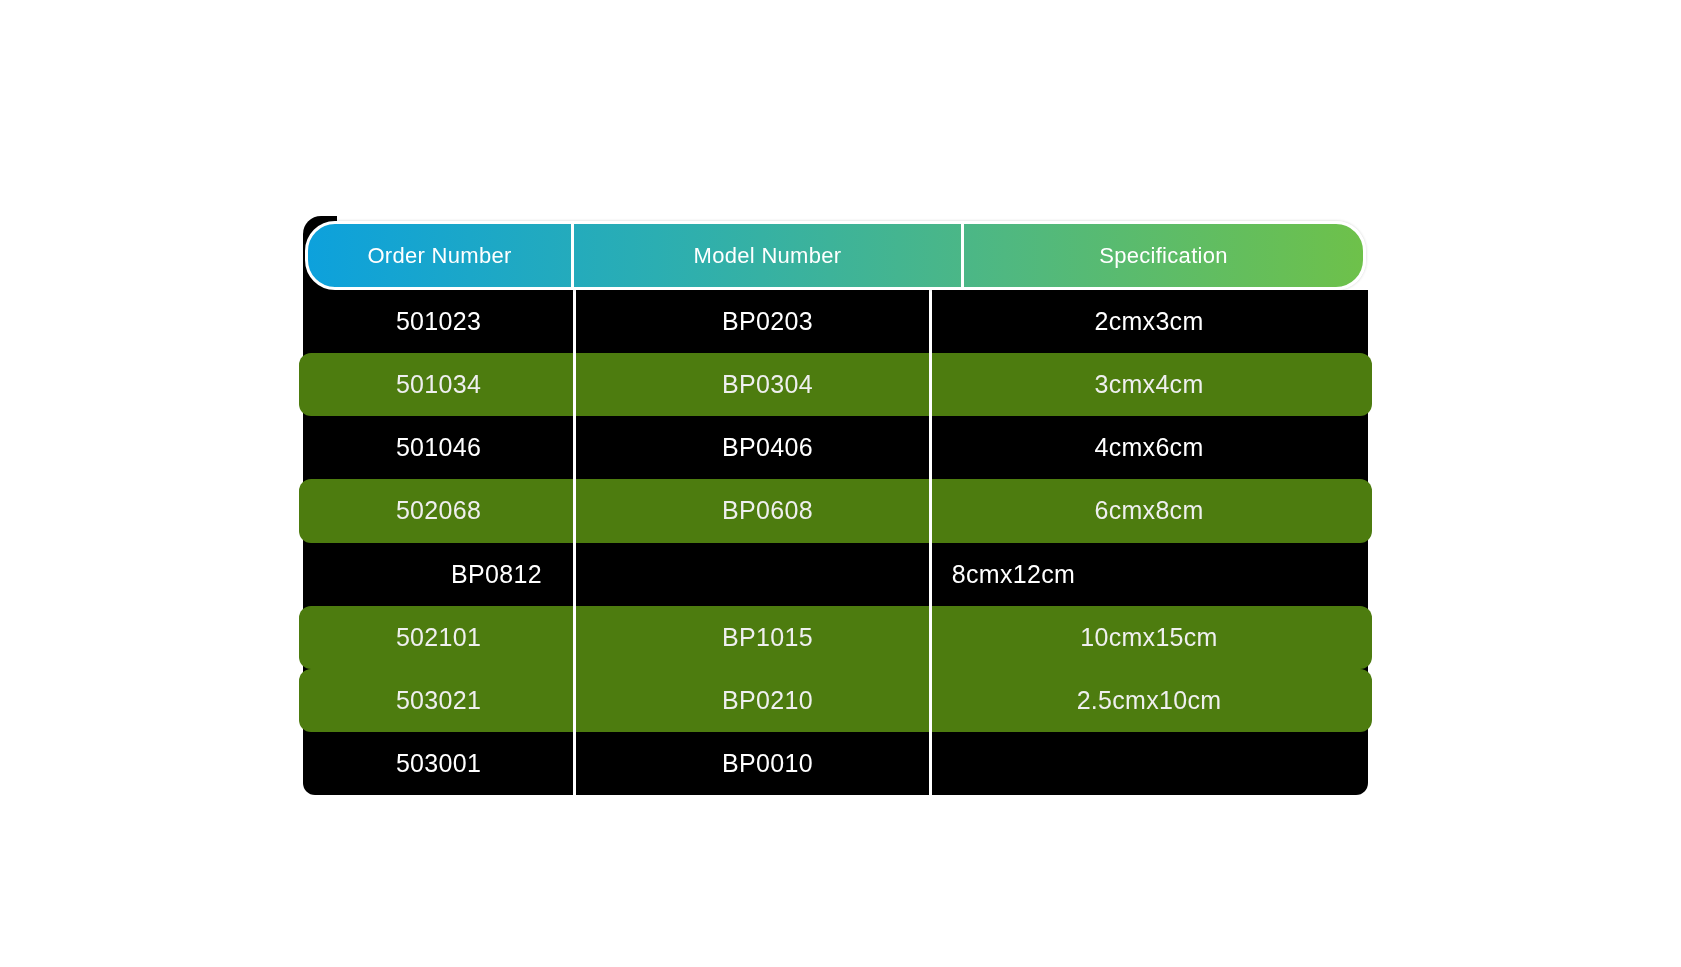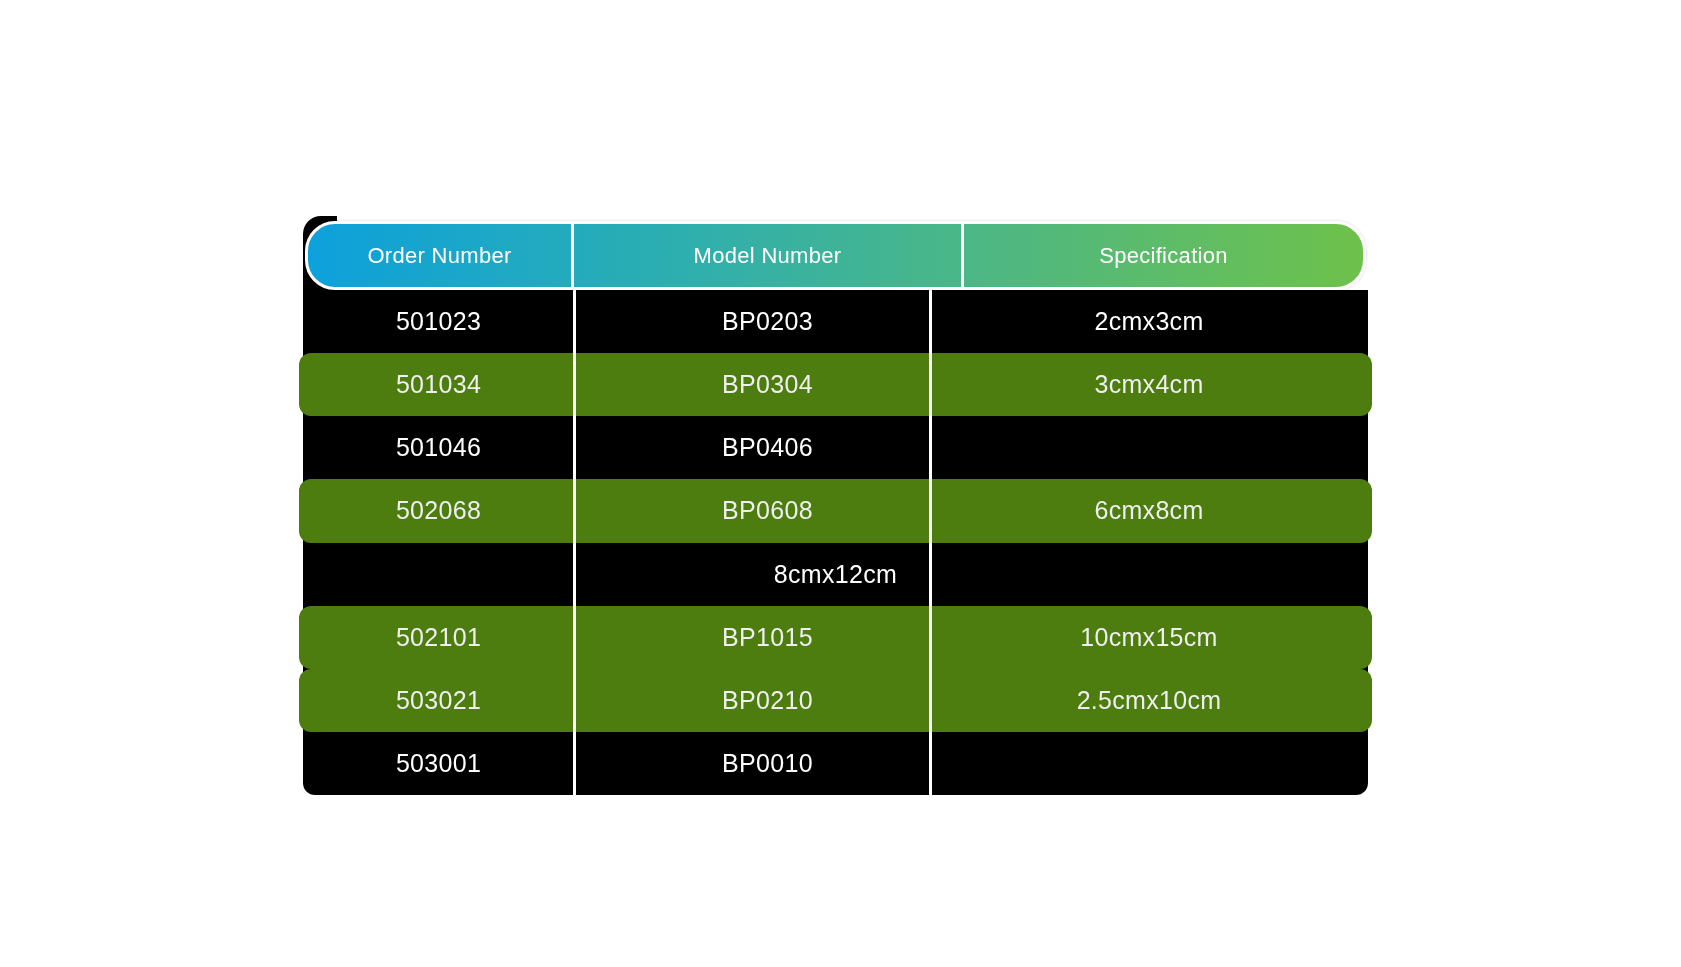--- a/index.html
+++ b/index.html
@@ -125,29 +125,31 @@
 
     <div class="trow alt">
       <div class="tcell c1">501034</div>
       <div class="tcell c2">BP0304</div>
       <div class="tcell c3">3cmx4cm</div>
     </div>
 
     <div class="trow">
       <div class="tcell c1">501046</div>
       <div class="tcell c2">BP0406</div>
+      <div class="tcell c3">4cmx6cm</div>
     </div>
 
     <div class="trow alt">
       <div class="tcell c1">502068</div>
       <div class="tcell c2">BP0608</div>
       <div class="tcell c3">6cmx8cm</div>
     </div>
 
     <div class="trow">
+      <div class="tcell c2">BP0812</div>
       <div class="tcell c3">8cmx12cm</div>
     </div>
 
     <div class="trow alt">
       <div class="tcell c1">502101</div>
       <div class="tcell c2">BP1015</div>
       <div class="tcell c3">10cmx15cm</div>
     </div>
 
 

